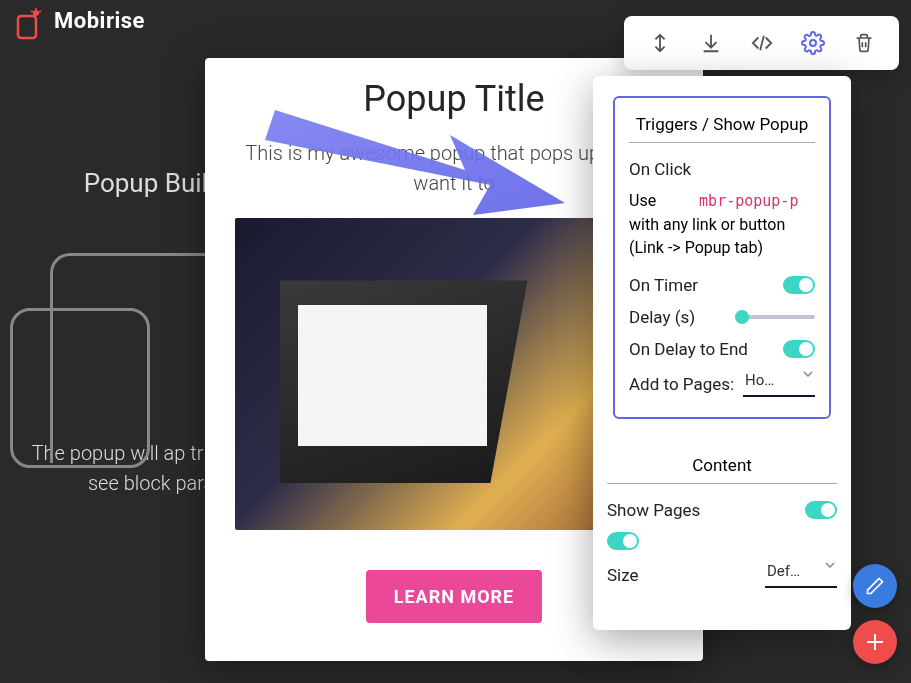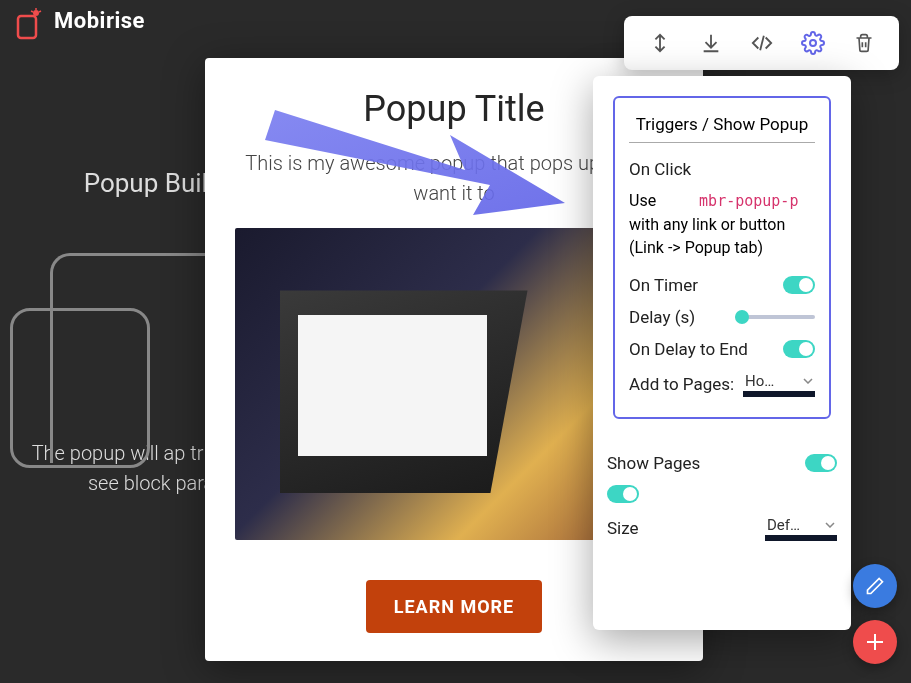--- a/index.html
+++ b/index.html
@@ -14,27 +14,27 @@
     
     .bg-content { position: absolute; top: 48px; left: 0; right: 0; bottom: 0; padding: 120px 20px 0 20px; color: #ddd; display: flex; justify-content: space-between; }
     .bg-left { width: 280px; text-align: center; }
     .bg-right { width: 280px; text-align: center; }
     .bg-heading { font-size: 26px; font-weight: 400; margin-bottom: 30px; }
     .bg-text { font-size: 20px; font-weight: 300; margin-top: 240px; line-height: 1.5; }
     .deco-box { border: 3px solid #888; border-radius: 20px; width: 140px; height: 160px; margin: 20px auto; }
     .deco-bracket { border: 3px solid #888; border-bottom: none; border-radius: 20px 20px 0 0; width: 260px; height: 210px; margin: 20px auto; }
     
     
-    .popup-card { position: absolute; top: 58px; left: 205px; width: 498px; height: 603px; background: #fff; border-radius: 4px; box-shadow: 0 8px 40px rgba(0,0,0,0.4); padding: 30px 30px 30px 30px; text-align: center; overflow: hidden; }
+    .popup-card { position: absolute; top: 58px; left: 205px; width: 498px; height: 603px; background: #fff; border-radius: 4px; box-shadow: 0 8px 40px rgba(0,0,0,0.4); padding: 20px 30px 30px 30px; text-align: center; overflow: hidden; }
     .popup-title { font-size: 36px; font-weight: 400; color: #262626; margin-bottom: 18px; }
     .popup-text { font-size: 20px; color: #444; font-weight: 300; line-height: 1.5; margin-bottom: 20px; }
     .popup-image { width: 450px; height: 312px; margin: 0 auto 40px auto; background: linear-gradient(135deg, #1a1a2e 0%, #2d2d4a 40%, #e0b050 70%, #8a4a30 100%); border-radius: 2px; position: relative; overflow: hidden; }
     .popup-image::before { content:''; position:absolute; top:20%; left:10%; width:55%; height:65%; background: linear-gradient(160deg,#3a3a3a,#1a1a1a); clip-path: polygon(0 0, 100% 0, 85% 100%, 0 100%); }
     .popup-image::after { content:''; position:absolute; top:28%; left:14%; width:42%; height:45%; background:#f5f5f5; }
-    .popup-button { display: inline-block; background: #c2410c; color: #fff; font-size: 18px; font-weight: 700; letter-spacing: 1px; padding: 16px 28px; border-radius: 4px; border: none; cursor: pointer; }
+    .popup-button { display: inline-block; background: #ec4899; color: #fff; font-size: 18px; font-weight: 700; letter-spacing: 1px; padding: 16px 28px; border-radius: 4px; border: none; cursor: pointer; }
     
     
     .big-arrow { position: absolute; top: 85px; left: 255px; width: 310px; height: 130px; pointer-events: none; }
     
     
     .toolbar { position: absolute; top: 16px; right: 12px; width: 275px; height: 54px; background: #fff; border-radius: 8px; box-shadow: 0 4px 20px rgba(0,0,0,0.25); display: flex; align-items: center; justify-content: space-around; padding: 0 10px; }
     .toolbar-btn { width: 40px; height: 40px; display: flex; align-items: center; justify-content: center; cursor: pointer; color: #555; border-radius: 4px; }
     .toolbar-btn.active { color: #6366e8; }
     
     
@@ -51,21 +51,21 @@
     
     
     .toggle { width: 32px; height: 18px; background: #3dd6c4; border-radius: 10px; position: relative; cursor: pointer; flex-shrink: 0; }
     .toggle::after { content: ''; position: absolute; right: 2px; top: 2px; width: 14px; height: 14px; background: #fff; border-radius: 50%; }
     
     
     .slider { width: 80px; height: 4px; background: #bfc5d6; border-radius: 2px; position: relative; flex-shrink: 0; }
     .slider-thumb { position: absolute; left: 0; top: -5px; width: 14px; height: 14px; background: #3dd6c4; border-radius: 50%; cursor: pointer; }
     
     
-    .dropdown { width: 72px; height: 26px; border-bottom: 6px solid #0f172a; display: flex; align-items: center; justify-content: space-between; padding: 0 2px; cursor: pointer; flex-shrink: 0; }
+    .dropdown { width: 72px; height: 26px; border-bottom: 2px solid #0f172a; display: flex; justify-content: space-between; padding: 0 2px; cursor: pointer; flex-shrink: 0; }
     .dropdown-text { font-size: 15px; color: #333; white-space: nowrap; overflow: hidden; text-overflow: ellipsis; }
     .dropdown-chev { color: #888; }
     
     
     .fab { position: absolute; width: 44px; height: 44px; border-radius: 50%; display: flex; align-items: center; justify-content: center; box-shadow: 0 4px 12px rgba(0,0,0,0.3); cursor: pointer; }
     .fab-edit { top: 564px; right: 14px; background: #3a7be0; color: #fff; }
     .fab-add { top: 620px; right: 14px; background: #ef4c4c; color: #fff; font-size: 28px; font-weight: 300; }
     
     svg { display: block; }
   </style>
@@ -183,20 +183,21 @@
           <span class="dropdown-text">Ho…</span>
           <svg class="dropdown-chev" width="10" height="6" viewBox="0 0 10 6">
               <path d="M1 1l4 4 4-4" fill="none" stroke="currentColor" stroke-width="1.5"></path>
             </svg>
         </div>
       </div>
     </div>
   </div>
 
   <div class="panel-inner">
+    <div class="section-title">Content</div>
 
     <div class="setting-row">
       <span class="setting-label">Show Pages</span>
       <div class="toggle"></div>
     </div>
 
     <div class="setting-row">
       <div class="toggle"></div>
     </div>
 

